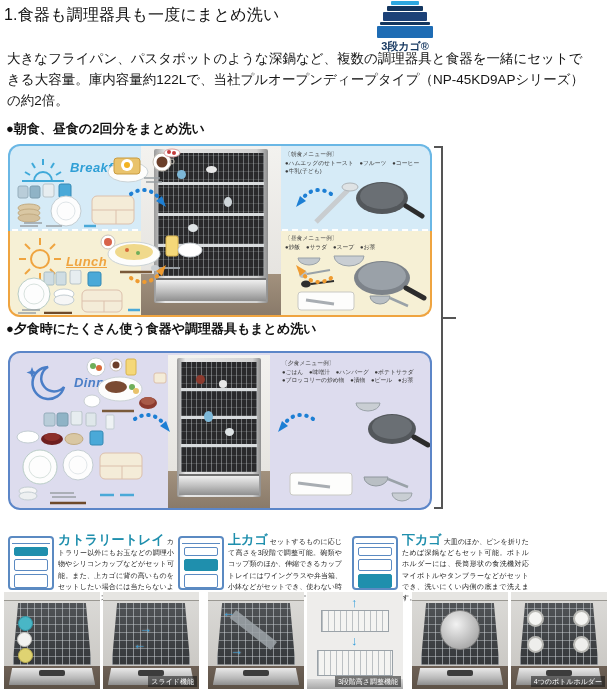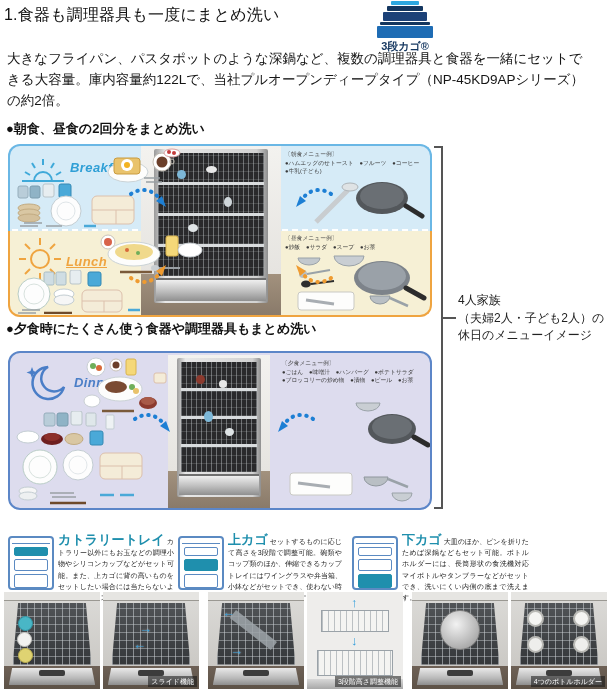--- a/index.html
+++ b/index.html
@@ -386,25 +386,20 @@
         <path d="M3 8 C 13 1, 26 3, 33 15" fill="none" stroke="#1d7fd4" stroke-width="4" stroke-linecap="round" stroke-dasharray="0.5 6.5"></path>
         <polygon points="28,15 38,21 34,10" fill="#1d7fd4"></polygon>
       </g>
     </svg>
   </div>
 
   <div class="abs brk" style="left:441px;top:146px;width:2px;height:363px;"></div>
   <div class="abs brk" style="left:434px;top:146px;width:9px;height:2px;"></div>
   <div class="abs brk" style="left:434px;top:507px;width:9px;height:2px;"></div>
   <div class="abs brk" style="left:441px;top:317px;width:15px;height:2px;"></div>
-  <div class="abs side-note">
-    <div>4人家族</div>
-    <div>（夫婦2人・子ども2人）の</div>
-    <div>休日のメニューイメージ</div>
-  </div>
 
 
   <div class="abs tier-icon" style="left:8px;top:536px;">
     <div class="cap"></div>
       <div class="tier t1 on"></div>
       <div class="tier t2"></div>
       <div class="tier t3"></div>
   </div>
   <p class="abs col-text" style="left:58px;top:534px;width:116px;">
     <span class="col-title">カトラリートレイ</span><span>カトラリー以外にもお玉などの調理小物やシリコンカップなどがセット可能。また、上カゴに背の高いものをセットしたい場合には当たらないように、左側をスライドできます。</span>

